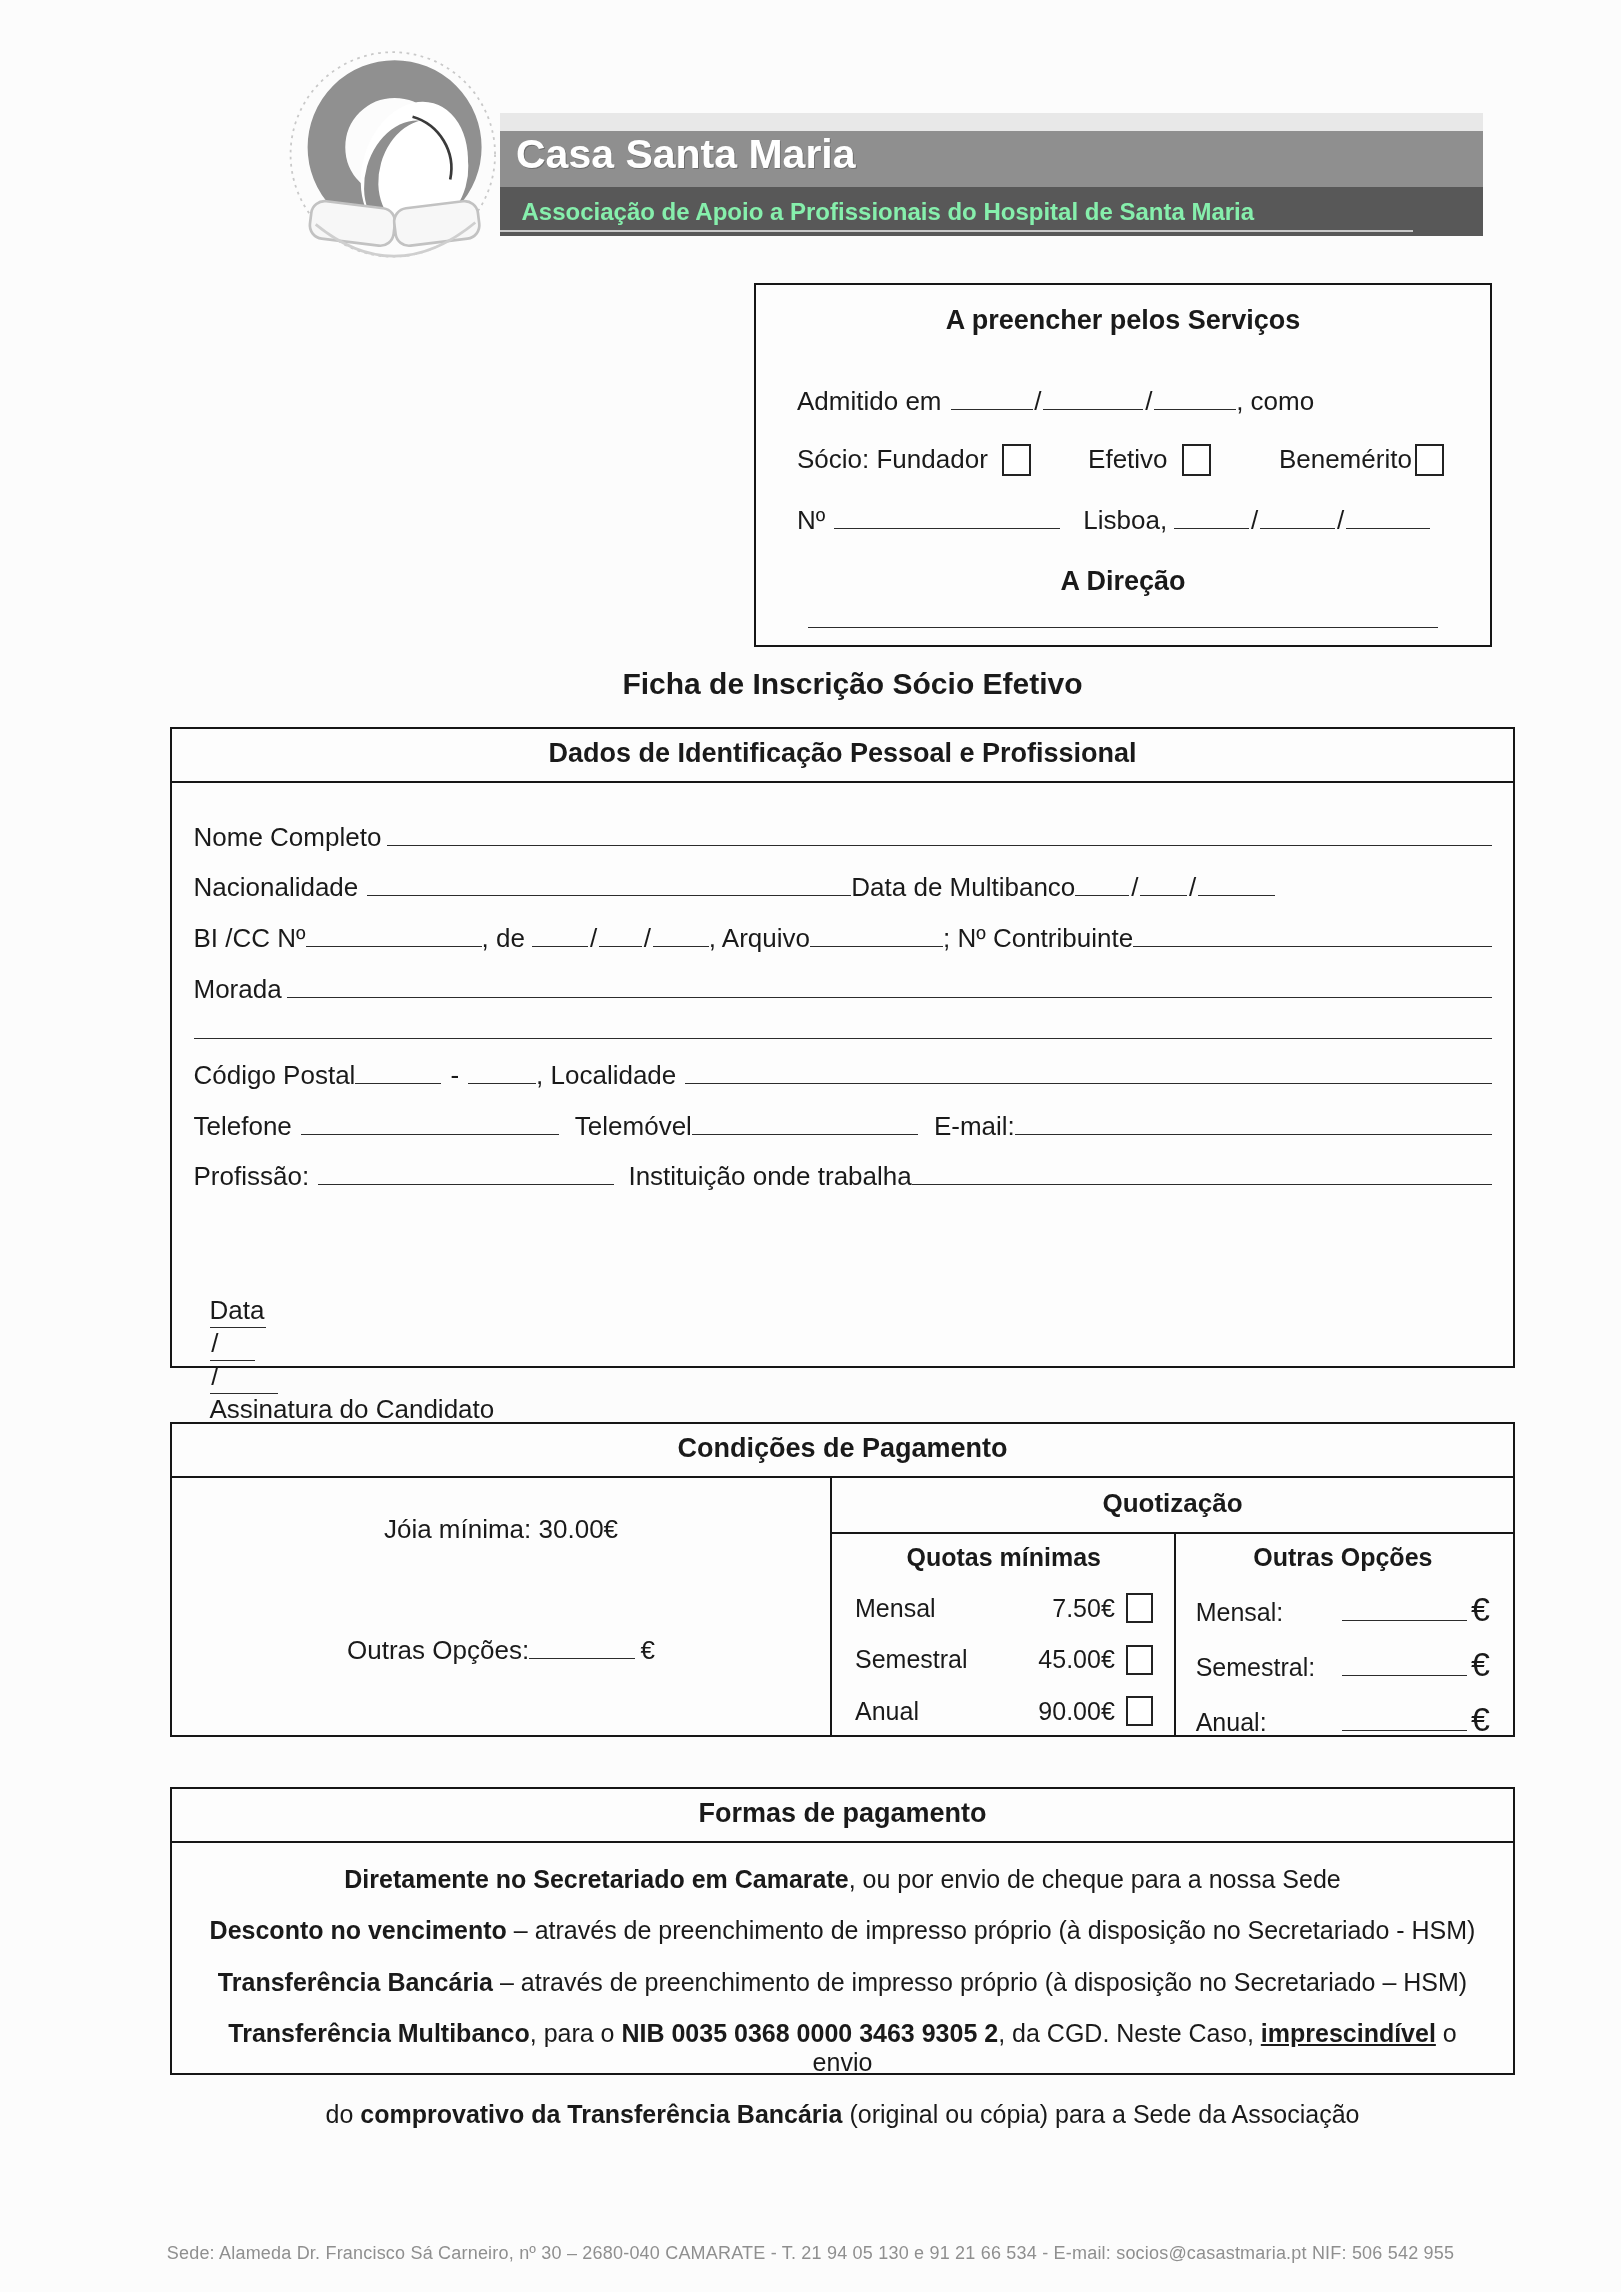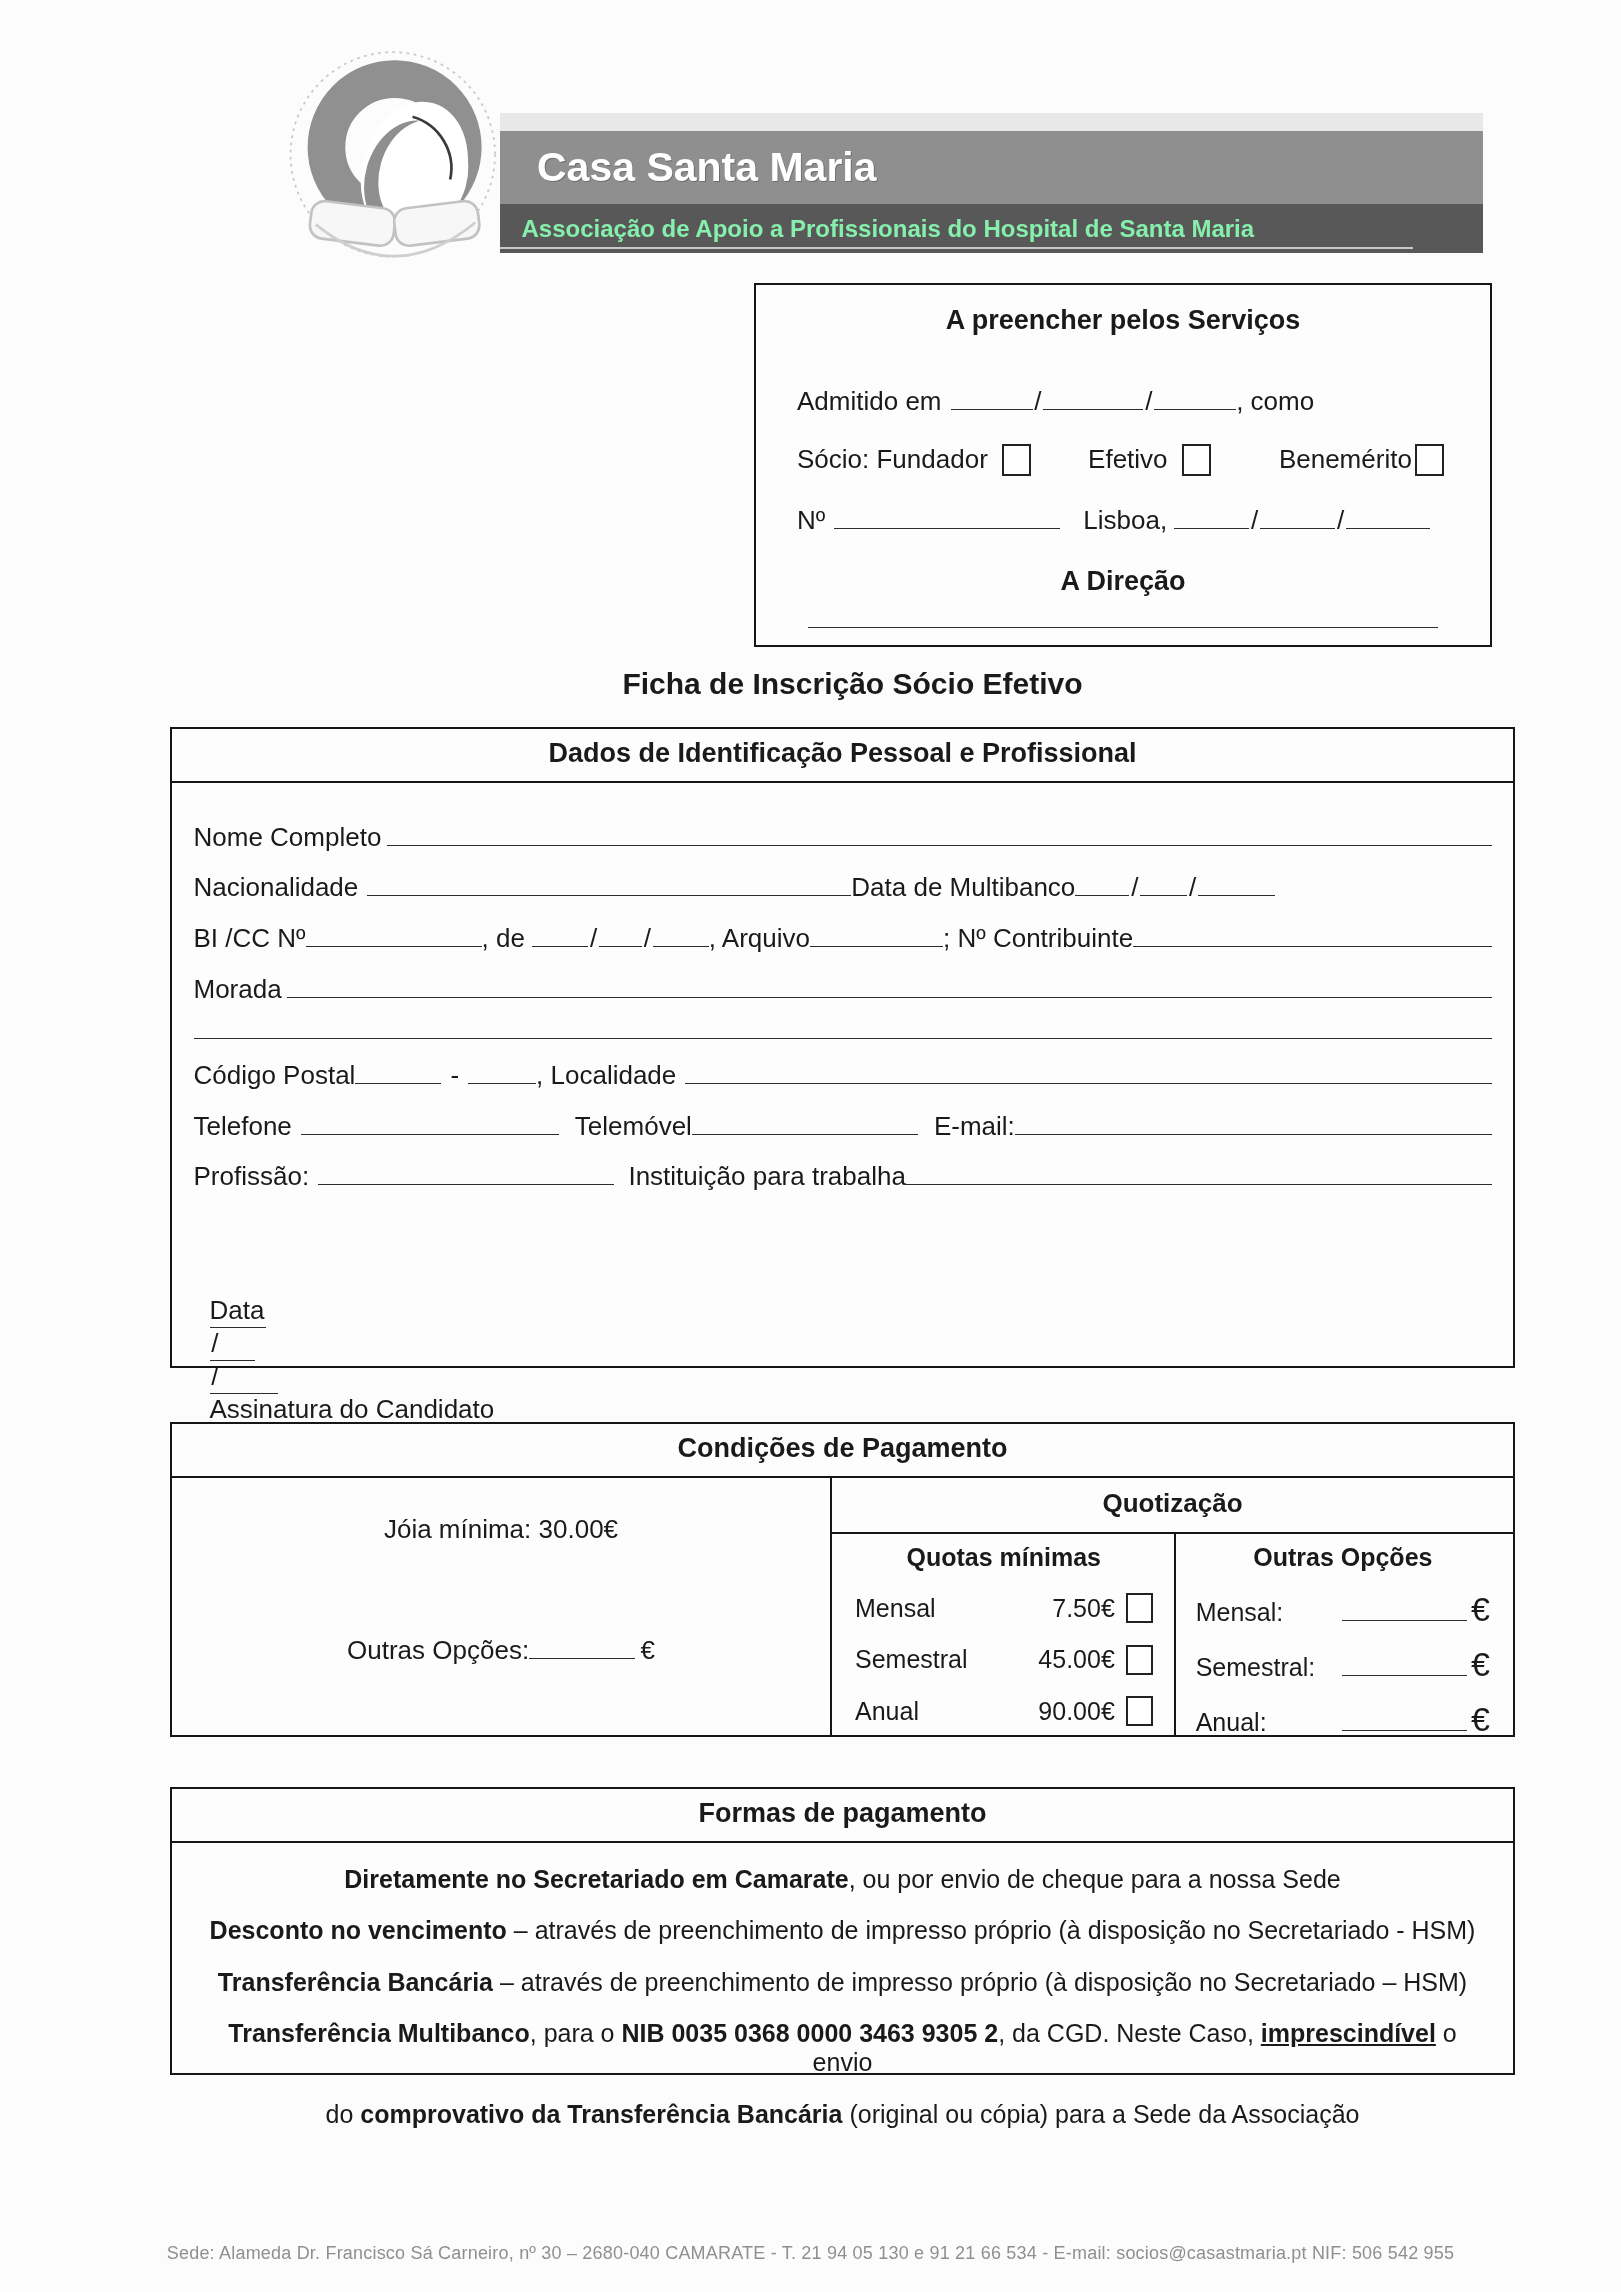--- a/index.html
+++ b/index.html
@@ -15,21 +15,21 @@
   .row{display:flex;align-items:baseline;}
   .bl{display:inline-block;border-bottom:1.8px solid #2c2c2c;height:0.9px;align-self:baseline;}
   .fill{flex:1 1 auto;}
   .cbx{display:inline-block;width:29px;height:32px;border:2.7px solid #222;background:#fff;align-self:center;box-sizing:border-box;}
   .sl{padding:0 1.8px;}
   b{font-weight:bold;}
 
   
   .banner{left:500px;top:113px;width:983px;height:141px;}
   .banner .strip{height:18px;background:#e8e8e8;}
-  .banner .mid{height:73px;background:#8f8f8f;display:flex;align-items:center;padding-left:37px;box-sizing:border-box;}
+  .banner .mid{height:56px;background:#8f8f8f;display:flex;padding-left:16px;box-sizing:border-box;}
   .brand{color:#ffffff;font-size:41px;font-weight:bold;text-shadow:0.9px 0.9px 0 #6d6d6d;}
   .banner .dark{position:relative;height:49px;background:#585858;display:flex;align-items:center;padding-left:21.5px;box-sizing:border-box;}
   .subtitle{color:#86efac;font-size:24px;font-weight:bold;}
   .banner .uline{position:absolute;left:0;right:70px;bottom:4.5px;height:1.8px;background:#c9c9c9;}
 
   
   #services{left:754px;top:283px;width:738px;height:364px;padding:0 41px;font-size:26px;}
   #services .sv-title{margin-top:19.7px;text-align:center;font-weight:bold;font-size:27px;}
   #services .r1{margin-top:50px;}
   #services .r2{margin-top:27px;}
@@ -201,21 +201,21 @@
       <span class="bl" style="width:258px;margin-left:9px;"></span>
       <span style="margin-left:16px;">Telemóvel</span>
       <span class="bl" style="width:226px;"></span>
       <span style="margin-left:16px;">E-mail:</span>
       <span class="bl fill"></span>
     </div>
 
     <div class="row f-row r8">
       <span>Profissão:</span>
       <span class="bl" style="width:296px;margin-left:9px;"></span>
-      <span style="margin-left:14.3px;">Instituição para trabalha</span>
+      <span style="margin-left:14.3px;">Instituição onde trabalha</span>
       <span class="bl fill"></span>
     </div>
 
     <div class="row f-row r9">
       <span>Data</span>
       <span class="bl" style="width:56px;margin-left:9px;"></span>
         <span class="sl">/</span>
         <span class="bl" style="width:45px;"></span>
         <span class="sl">/</span>
         <span class="bl" style="width:68px;"></span>

